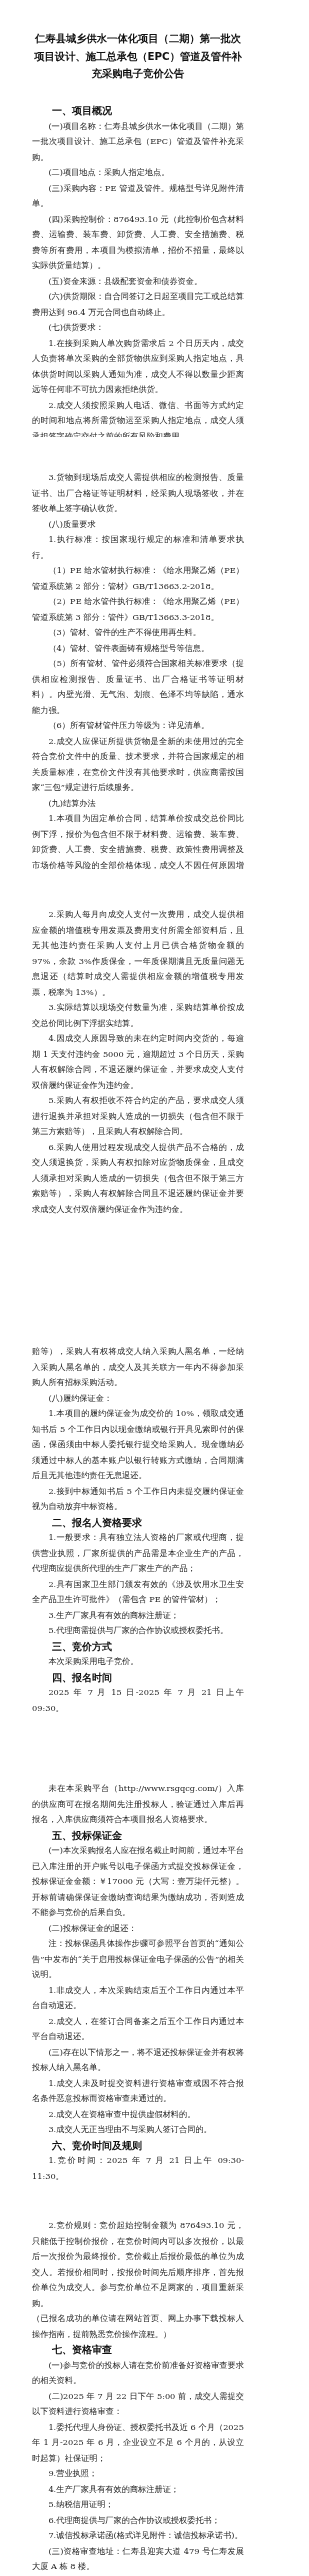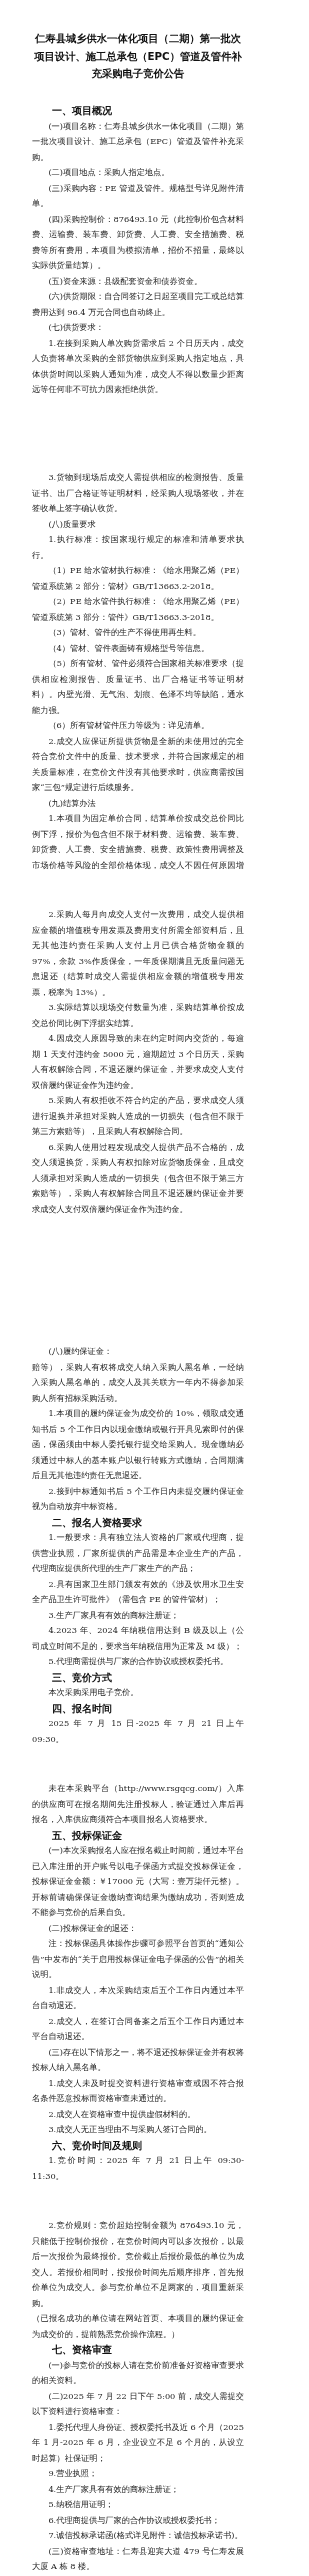--- a/index.html
+++ b/index.html
@@ -32,20 +32,21 @@
       <div class="blk-title">仁寿县城乡供水一体化项目（二期）第一批次项目设计、施工总承包（EPC）管道及管件补充采购电子竞价公告</div>
       <div class="blk-heading">一、项目概况</div>
       <div class="blk-para">(一)项目名称：仁寿县城乡供水一体化项目（二期）第一批次项目设计、施工总承包（EPC）管道及管件补充采购。</div>
       <div class="blk-para">(二)项目地点：采购人指定地点。</div>
       <div class="blk-para">(三)采购内容：PE 管道及管件。规格型号详见附件清单。</div>
       <div class="blk-para">(四)采购控制价：876493.10 元（此控制价包含材料费、运输费、装车费、卸货费、人工费、安全措施费、税费等所有费用，本项目为模拟清单，招价不招量，最终以实际供货量结算）。</div>
       <div class="blk-para">(五)资金来源：县级配套资金和债券资金。</div>
       <div class="blk-para">(六)供货期限：自合同签订之日起至项目完工或总结算费用达到 96.4 万元合同也自动终止。</div>
       <div class="blk-para">(七)供货要求：</div>
       <div class="blk-para">1.在接到采购人单次购货需求后 2 个日历天内，成交人负责将单次采购的全部货物供应到采购人指定地点，具体供货时间以采购人通知为准，成交人不得以数量少距离远等任何非不可抗力因素拒绝供货。</div>
+      <div class="blk-para">2.成交人须按照采购人电话、微信、书面等方式约定的时间和地点将所需货物运至采购人指定地点，成交人须承担签字确定交付之前的所有风险和费用。</div>
     </div>
     <div class="page">
       <div class="blk-para">3.货物到现场后成交人需提供相应的检测报告、质量证书、出厂合格证等证明材料，经采购人现场签收，并在签收单上签字确认收货。</div>
       <div class="blk-para">(八)质量要求</div>
       <div class="blk-para">1.执行标准：按国家现行规定的标准和清单要求执行。</div>
       <div class="blk-para">（1）PE 给水管材执行标准：《给水用聚乙烯（PE）管道系统第 2 部分：管材》GB/T13663.2-2018。</div>
       <div class="blk-para">（2）PE 给水管件执行标准：《给水用聚乙烯（PE）管道系统第 3 部分：管件》GB/T13663.3-2018。</div>
       <div class="blk-para">（3）管材、管件的生产不得使用再生料。</div>
       <div class="blk-para">（4）管材、管件表面铸有规格型号等信息。</div>
       <div class="blk-para">（5）所有管材、管件必须符合国家相关标准要求（提供相应检测报告、质量证书、出厂合格证书等证明材料）。内壁光滑、无气泡、划痕、色泽不均等缺陷，通水能力强。</div>
@@ -55,29 +56,28 @@
       <div class="blk-para">1.本项目为固定单价合同，结算单价按成交总价同比例下浮，报价为包含但不限于材料费、运输费、装车费、卸货费、人工费、安全措施费、税费、政策性费用调整及市场价格等风险的全部价格体现，成交人不因任何原因增加任何费用，最终结算以实际发生量×结算单价据实结算。</div>
     </div>
     <div class="page">
       <div class="blk-para">2.采购人每月向成交人支付一次费用，成交人提供相应金额的增值税专用发票及费用支付所需全部资料后，且无其他违约责任采购人支付上月已供合格货物金额的 97%，余款 3%作质保金，一年质保期满且无质量问题无息退还（结算时成交人需提供相应金额的增值税专用发票，税率为 13%）。</div>
       <div class="blk-para">3.实际结算以现场交付数量为准，采购结算单价按成交总价同比例下浮据实结算。</div>
       <div class="blk-para">4.因成交人原因导致的未在约定时间内交货的，每逾期 1 天支付违约金 5000 元，逾期超过 3 个日历天，采购人有权解除合同，不退还履约保证金，并要求成交人支付双倍履约保证金作为违约金。</div>
       <div class="blk-para">5.采购人有权拒收不符合约定的产品，要求成交人须进行退换并承担对采购人造成的一切损失（包含但不限于第三方索赔等），且采购人有权解除合同。</div>
       <div class="blk-para">6.采购人使用过程发现成交人提供产品不合格的，成交人须退换货，采购人有权扣除对应货物质保金，且成交人须承担对采购人造成的一切损失（包含但不限于第三方索赔等），采购人有权解除合同且不退还履约保证金并要求成交人支付双倍履约保证金作为违约金。</div>
     </div>
     <div class="page">
+      <div class="blk-para blk-flush">赔等），采购人有权将成交人纳入采购人黑名单，一经纳入采购人黑名单的，成交人及其关联方一年内不得参加采购人所有招标采购活动。</div>
       <div class="blk-para">(八)履约保证金：</div>
-      <div class="blk-para blk-flush">赔等），采购人有权将成交人纳入采购人黑名单，一经纳入采购人黑名单的，成交人及其关联方一年内不得参加采购人所有招标采购活动。</div>
       <div class="blk-para">1.本项目的履约保证金为成交价的 10%，领取成交通知书后 5 个工作日内以现金缴纳或银行开具见索即付的保函，保函须由中标人委托银行提交给采购人。现金缴纳必须通过中标人的基本账户以银行转账方式缴纳，合同期满后且无其他违约责任无息退还。</div>
       <div class="blk-para">2.接到中标通知书后 5 个工作日内未提交履约保证金视为自动放弃中标资格。</div>
       <div class="blk-heading">二、报名人资格要求</div>
       <div class="blk-para">1.一般要求：具有独立法人资格的厂家或代理商，提供营业执照，厂家所提供的产品需是本企业生产的产品，代理商应提供所代理的生产厂家生产的产品；</div>
       <div class="blk-para">2.具有国家卫生部门颁发有效的《涉及饮用水卫生安全产品卫生许可批件》（需包含 PE 的管件管材）；</div>
       <div class="blk-para">3.生产厂家具有有效的商标注册证；</div>
-      <div class="blk-para">4.2023 年、2024 年纳税信用达到 B 级及以上（公司成立时间不足的，要求当年纳税信用为正常及 M 级）；</div>
       <div class="blk-para">5.代理商需提供与厂家的合作协议或授权委托书。</div>
       <div class="blk-heading">三、竞价方式</div>
       <div class="blk-para">本次采购采用电子竞价。</div>
       <div class="blk-heading">四、报名时间</div>
       <div class="blk-para">2025 年 7 月 15 日-2025 年 7 月 21 日上午 09:30。</div>
     </div>
     <div class="page">
       <div class="blk-para">未在本采购平台（http://www.rsgqcg.com/）入库的供应商可在报名期间先注册投标人，验证通过入库后再报名，入库供应商须符合本项目报名人资格要求。</div>
       <div class="blk-heading">五、投标保证金</div>
       <div class="blk-para">(一)本次采购报名人应在报名截止时间前，通过本平台已入库注册的开户账号以电子保函方式提交投标保证金，投标保证金金额：￥17000 元（大写：壹万柒仟元整）。开标前请确保保证金缴纳查询结果为缴纳成功，否则造成不能参与竞价的后果自负。</div>
@@ -87,21 +87,21 @@
       <div class="blk-para">2.成交人，在签订合同备案之后五个工作日内通过本平台自动退还。</div>
       <div class="blk-para">(三)存在以下情形之一，将不退还投标保证金并有权将投标人纳入黑名单。</div>
       <div class="blk-para">1.成交人未及时提交资料进行资格审查或因不符合报名条件恶意投标而资格审查未通过的。</div>
       <div class="blk-para">2.成交人在资格审查中提供虚假材料的。</div>
       <div class="blk-para">3.成交人无正当理由不与采购人签订合同的。</div>
       <div class="blk-heading">六、竞价时间及规则</div>
       <div class="blk-para">1.竞价时间：2025 年 7 月 21 日上午 09:30-11:30。</div>
     </div>
     <div class="page">
       <div class="blk-para">2.竞价规则：竞价起始控制金额为 876493.10 元，只能低于控制价报价，在竞价时间内可以多次报价，以最后一次报价为最终报价。竞价截止后报价最低的单位为成交人。若报价相同时，按报价时间先后顺序排序，首先报价单位为成交人。参与竞价单位不足两家的，项目重新采购。</div>
-      <div class="blk-para blk-flush">（已报名成功的单位请在网站首页、本项目的履约保证金为成交价的，提前熟悉竞价操作流程。）</div>
+      <div class="blk-para blk-flush">（已报名成功的单位请在网站首页、网上办事下载投标人操作指南，提前熟悉竞价操作流程。）</div>
       <div class="blk-heading">七、资格审查</div>
       <div class="blk-para">(一)参与竞价的投标人请在竞价前准备好资格审查要求的相关资料。</div>
       <div class="blk-para">(二)2025 年 7 月 22 日下午 5:00 前，成交人需提交以下资料进行资格审查：</div>
       <div class="blk-para">1.委托代理人身份证、授权委托书及近 6 个月（2025 年 1 月-2025 年 6 月，企业设立不足 6 个月的，从设立时起算）社保证明；</div>
       <div class="blk-para">9.营业执照；</div>
       <div class="blk-para">4.生产厂家具有有效的商标注册证；</div>
       <div class="blk-para">5.纳税信用证明；</div>
       <div class="blk-para">6.代理商提供与厂家的合作协议或授权委托书；</div>
       <div class="blk-para">7.诚信投标承诺函(格式详见附件：诚信投标承诺书)。</div>
       <div class="blk-para">(三)资格审查地址：仁寿县迎宾大道 479 号仁寿发展大厦 A 栋 8 楼。</div>

